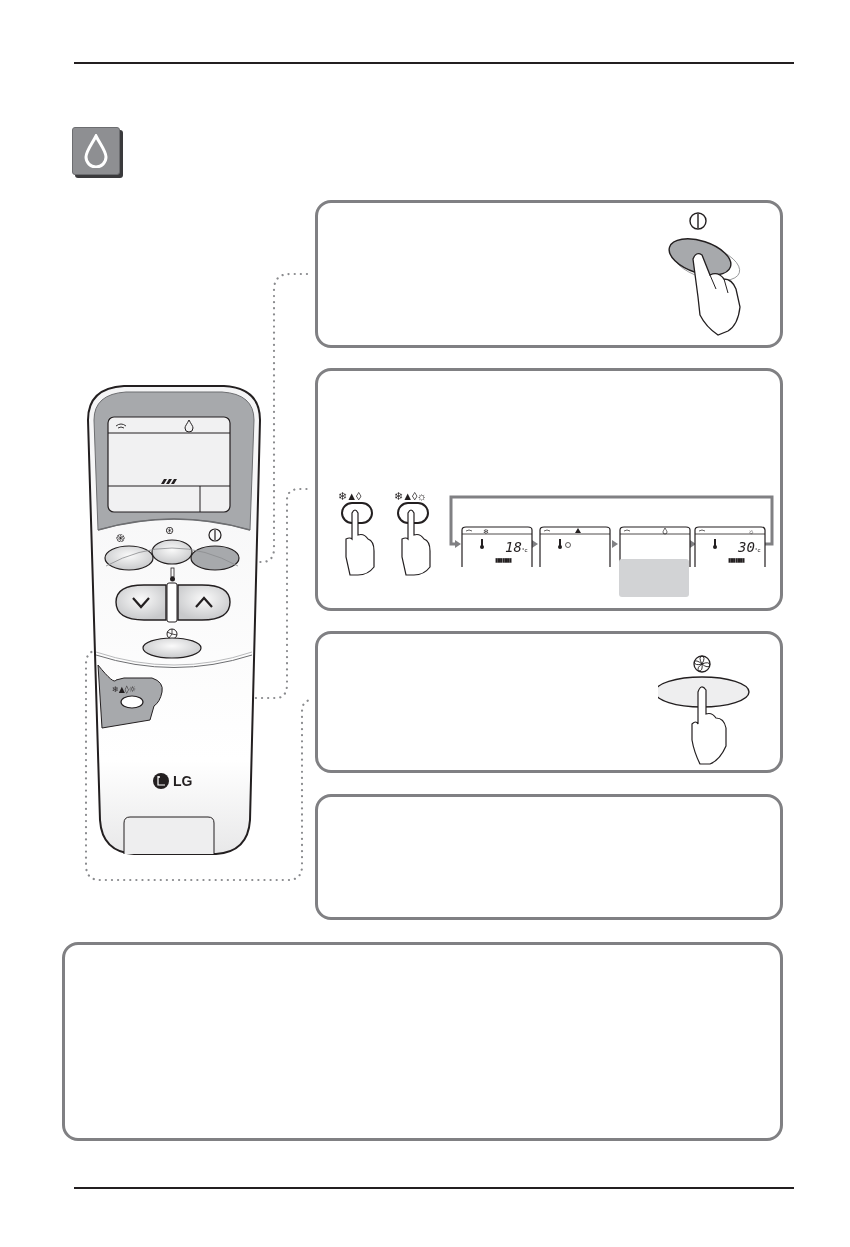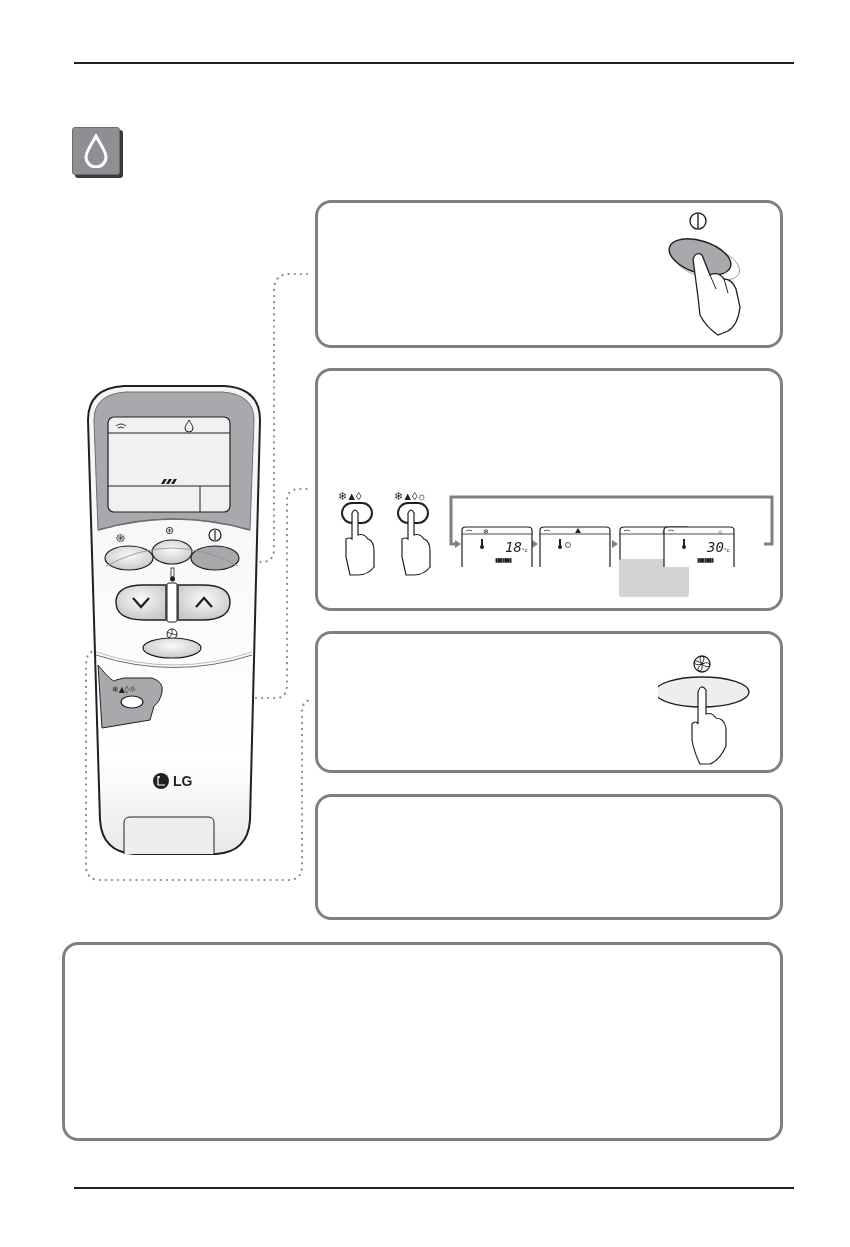--- a/index.html
+++ b/index.html
@@ -173,21 +173,21 @@
 <div class="lcd-mini" style="left:619px;">
   <svg width="72" height="41">
     <path d="M1 41 L1 4 Q1 1 5 1 L67 1 Q71 1 71 4 L71 41" fill="#fff" stroke="#231f20" stroke-width="1.2"></path>
     <line x1="1" y1="8" x2="71" y2="8" stroke="#231f20" stroke-width="0.8"></line>
     <path d="M5 5 Q8 3 11 5" fill="none" stroke="#231f20" stroke-width="0.7"></path>
     <path d="M46 2 C45 4 44 5 44 6 A2 2 0 0 0 48 6 C48 5 47 4 46 2Z" fill="none" stroke="#231f20" stroke-width="0.7"></path>
     <text x="29" y="37" font-size="6" fill="#231f20" letter-spacing="-1">▮▮▮</text>
   </svg>
 </div>
 <div class="gray-note"></div>
-<div class="lcd-mini" style="left:663px;">
+<div class="lcd-mini" style="left:694px;">
   <svg width="72" height="41">
     <path d="M1 41 L1 4 Q1 1 5 1 L67 1 Q71 1 71 4 L71 41" fill="#fff" stroke="#231f20" stroke-width="1.2"></path>
     <line x1="1" y1="8" x2="71" y2="8" stroke="#231f20" stroke-width="0.8"></line>
     <path d="M5 5 Q8 3 11 5" fill="none" stroke="#231f20" stroke-width="0.7"></path>
     <text x="54" y="8" font-size="7" fill="#231f20">☼</text>
     <rect x="20" y="13" width="2" height="7" fill="#231f20"></rect>
       <circle cx="21" cy="21" r="2" fill="#231f20"></circle>
     <text x="44" y="26" font-size="14" font-style="italic" fill="#231f20" font-family="DejaVu Sans Mono, monospace">30</text>
     <text x="61" y="26" font-size="6" fill="#231f20">°c</text>
     <text x="34" y="36" font-size="6" fill="#231f20" letter-spacing="-1">▮▮▮▮▮▮▮</text>

